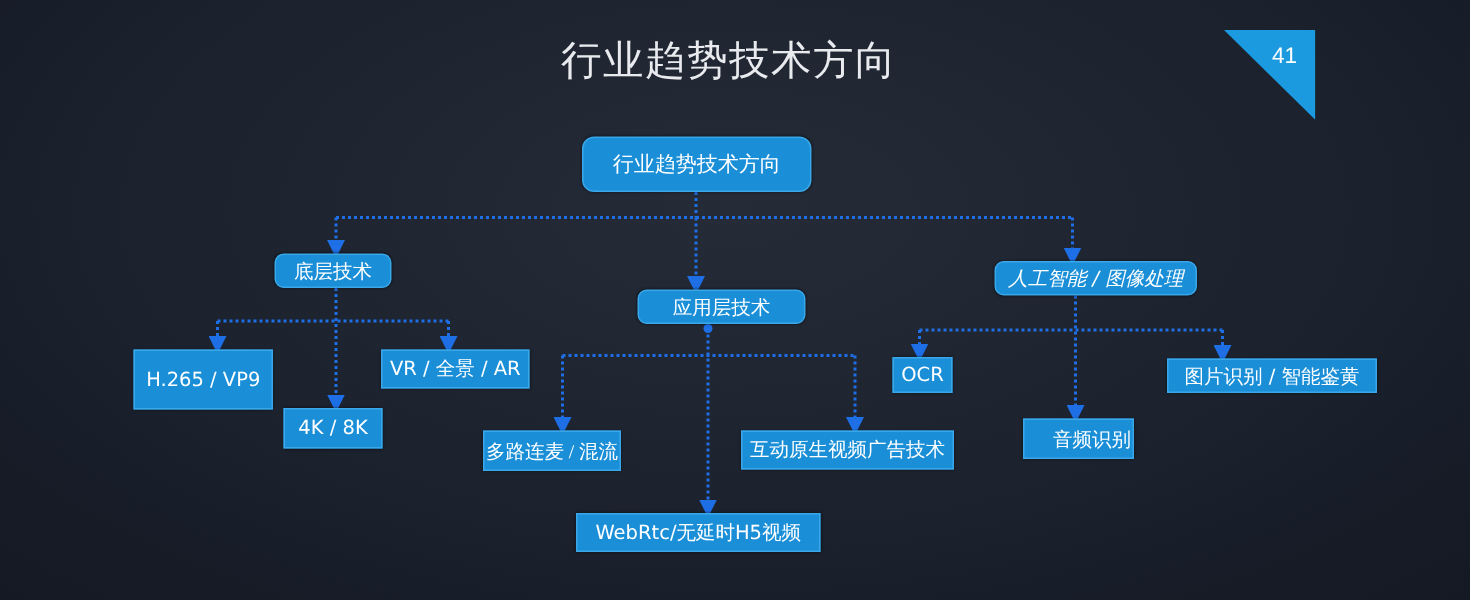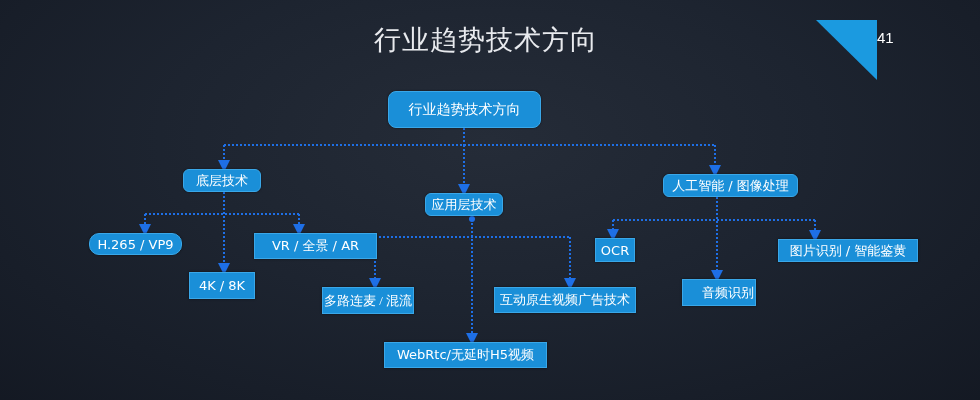--- a/index.html
+++ b/index.html
@@ -12,21 +12,21 @@
     position: absolute; left: 0; top: 22px; width: 972px; text-align: center;
     color: #e8eaee; font-size: 27px; letter-spacing: 1px;
   }
   .corner {
     position: absolute; left: 816px; top: 20px; width: 61px; height: 60px;
     background: #1b9ae0;
     clip-path: polygon(0 0, 100% 0, 100% 100%);
   }
   .page-num {
     position: absolute; left: 848px; top: 29px; color: #ffffff;
-    font-size: 15px; font-family: "Liberation Sans", sans-serif; margin-left: 29px;
+    font-size: 15px; font-family: "Liberation Sans", sans-serif;
   }
   svg.lines { position: absolute; left: 0; top: 0; }
   .node {
     position: absolute; box-sizing: border-box;
     background: #1a8fd8; color: #ffffff;
     border: 1px solid #3aa7e8;
     box-shadow: 0 0 2px rgba(0,0,0,0.6);
     display: flex; align-items: center; justify-content: center;
     font-size: 13px; white-space: nowrap;
   }
@@ -72,34 +72,34 @@
   <circle cx="472" cy="219" r="3" fill="#1e6fe6"></circle>
 </svg>
 
 <div class="node root" style="left:388px; top:91px; width:153px; height:37px;">
   <span>行业趋势技术方向</span>
 </div>
 
 <div class="node round" style="left:183px; top:169px; width:78px; height:23px;">
   <span>底层技术</span>
 </div>
-<div class="node round" style="left:425px; top:193px; width:78px; height:23px;">
+<div class="node round" style="left:425px; top:193px; width:112px; height:23px;">
   <span>应用层技术</span>
 </div>
-<div class="node round" style="left:663px; top:174px; width:135px; height:23px;">
+<div class="node round" style="left:663px; top:174px; width:135px; height:23px;font-style:italic;">
   <span>人工智能 / 图像处理</span>
 </div>
 
-<div class="node" style="left:89px; top:233px; width:93px; height:22px;border-radius:10px;">
+<div class="node" style="left:89px; top:233px; width:93px; height:40px;">
   <span>H.265 / VP9</span>
 </div>
 <div class="node" style="left:189px; top:272px; width:66px; height:27px;align-items:center;">
   <span>4K / 8K</span>
 </div>
-<div class="node" style="left:254px; top:233px; width:123px; height:26px;">
+<div class="node" style="left:254px; top:233px; width:99px; height:26px;">
   <span>VR / 全景 / AR</span>
 </div>
 
 <div class="node" style="left:322px; top:287px; width:92px; height:27px;font-family:Liberation Serif, serif;">
   <span>多路连麦 / 混流</span>
 </div>
 <div class="node" style="left:384px; top:342px; width:163px; height:26px;">
   <span>WebRtc/无延时H5视频</span>
 </div>
 <div class="node" style="left:494px; top:287px; width:142px; height:26px;">

